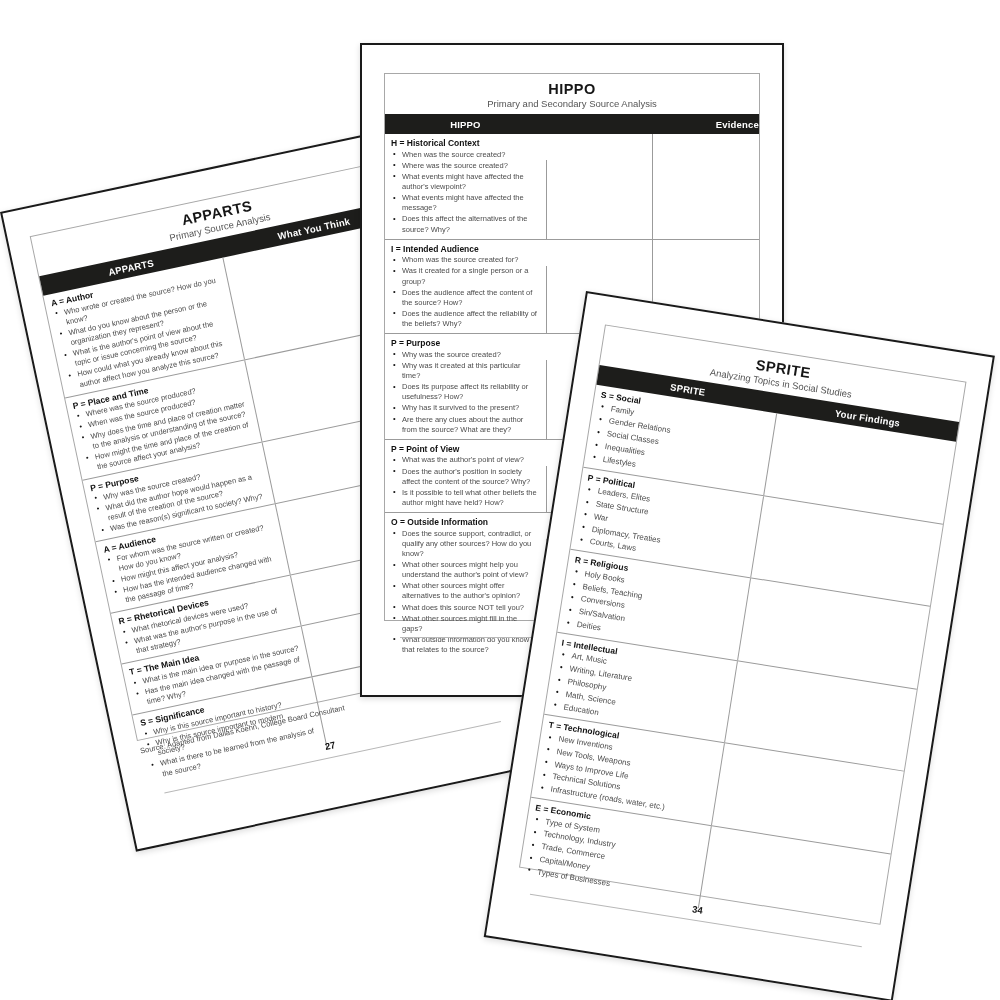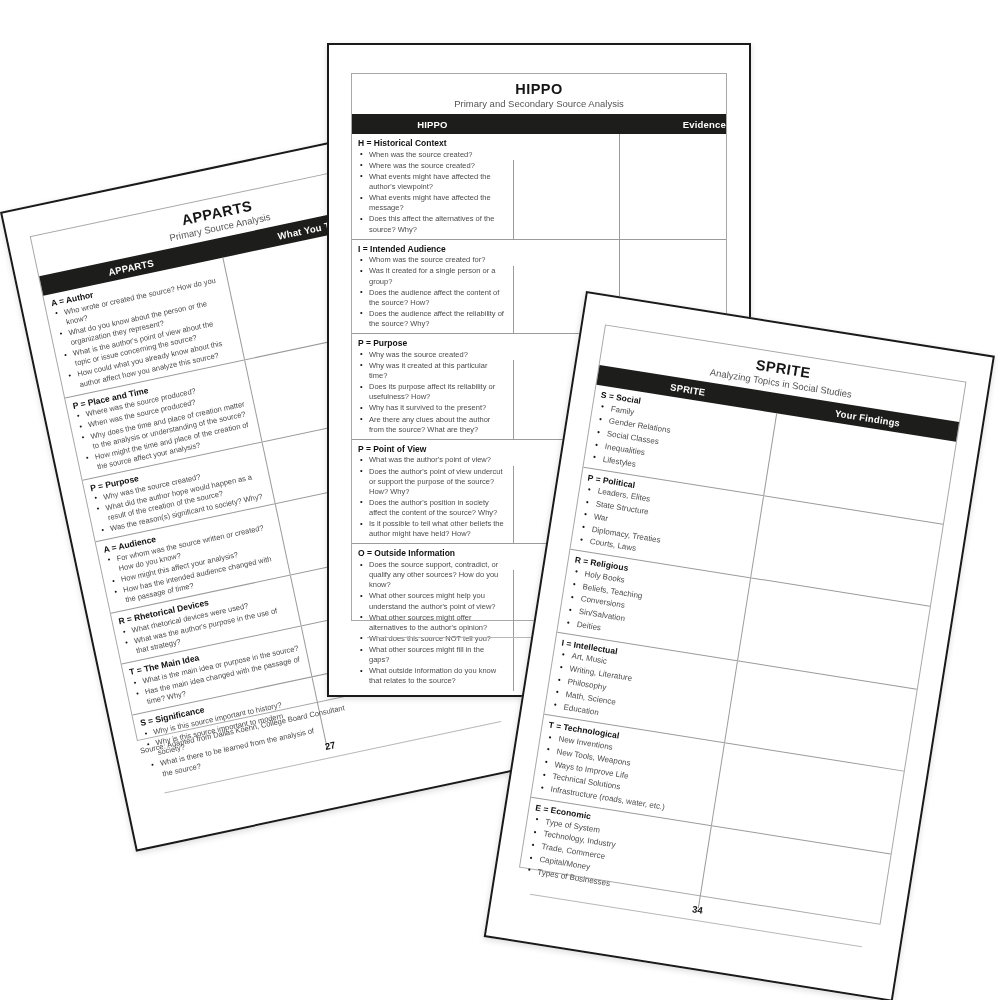--- a/index.html
+++ b/index.html
@@ -3,21 +3,21 @@
 <meta charset="utf-8">
 <style>
   html,body{margin:0;padding:0;background:#ffffff;width:1000px;height:1000px;overflow:hidden;
     font-family:"Liberation Sans", sans-serif;}
   .canvas{position:relative;width:1000px;height:1000px;background:#ffffff;}
 
   .page{position:absolute;width:420px;height:650px;background:#ffffff;
     border:2.5px solid #1a1a1a;box-sizing:content-box;
     box-shadow:0 2px 6px rgba(0,0,0,0.14);}
   .page-apparts{left:0px;top:212px;transform:rotate(-12deg);transform-origin:top left;z-index:1;}
-  .page-hippo{left:327px;top:43px;z-index:2;}
+  .page-hippo{left:360px;top:43px;z-index:2;}
   .page-sprite{left:586px;top:291px;width:410px;transform:rotate(9deg);transform-origin:top left;z-index:3;}
 
   .inner{position:absolute;left:22px;right:22px;top:28px;border:1px solid #a8a8a8;
     display:flex;flex-direction:column;background:#fff;box-sizing:border-box;}
   .page-apparts .inner{height:516px;}
   .page-hippo   .inner{height:548px;}
   .page-sprite  .inner{height:550px;}
 
   .titleblock{flex:0 0 auto;text-align:center;padding:7px 4px 5px;}
   .page-title{margin:0;font-size:14.5px;font-weight:bold;color:#161616;letter-spacing:.5px;}
@@ -180,21 +180,21 @@
             <div class="cell c1"></div>
             <div class="cell c2"></div>
           </div>
           <div class="row">
             <div class="cell c0 qcell">
               <div class="rowhead">I = Intended Audience</div>
               <ul class="bullets">
                 <li>Whom was the source created for?</li>
                 <li>Was it created for a single person or a group?</li>
                 <li>Does the audience affect the content of the source? How?</li>
-                <li>Does the audience affect the reliability of the source? Why?</li>
+                <li>Does the audience affect the reliability of the beliefs? Why?</li>
               </ul>
             </div>
             <div class="cell c1"></div>
             <div class="cell c2"></div>
           </div>
           <div class="row">
             <div class="cell c0 qcell">
               <div class="rowhead">P = Purpose</div>
               <ul class="bullets">
                 <li>Why was the source created?</li>
@@ -205,21 +205,20 @@
               </ul>
             </div>
             <div class="cell c1"></div>
             <div class="cell c2"></div>
           </div>
           <div class="row">
             <div class="cell c0 qcell">
               <div class="rowhead">P = Point of View</div>
               <ul class="bullets">
                 <li>What was the author's point of view?</li>
-                <li>Does the author's point of view undercut or support the purpose of the source? How? Why?</li>
                 <li>Does the author's position in society affect the content of the source? Why?</li>
                 <li>Is it possible to tell what other beliefs the author might have held? How?</li>
               </ul>
             </div>
             <div class="cell c1"></div>
             <div class="cell c2"></div>
           </div>
           <div class="row">
             <div class="cell c0 qcell">
               <div class="rowhead">O = Outside Information</div>

